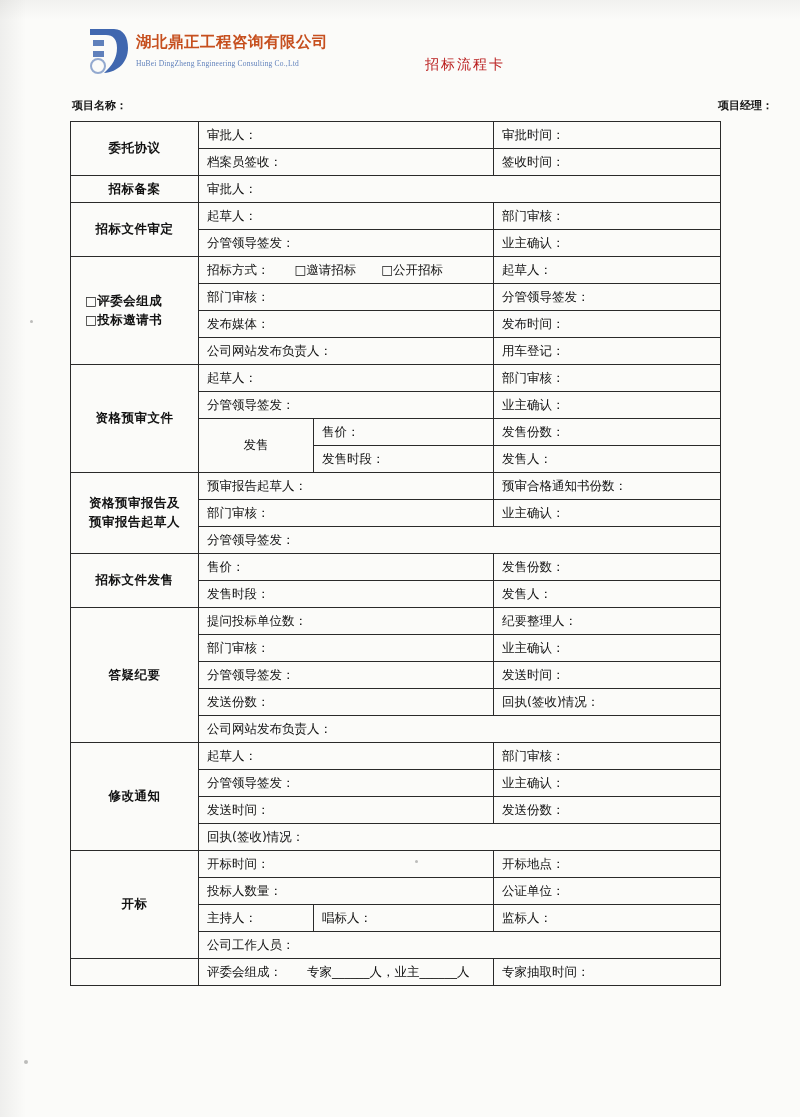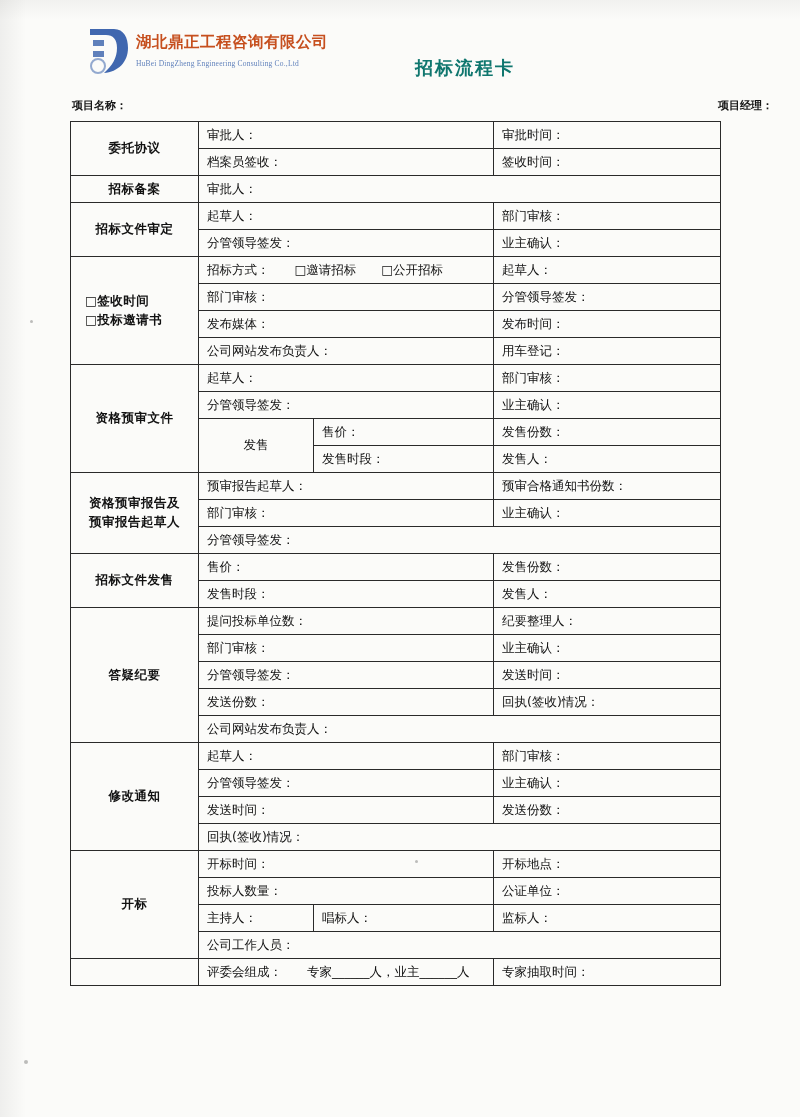--- a/index.html
+++ b/index.html
@@ -71,24 +71,24 @@
     opacity: 0.75;
     margin-top: 10px;
   }
   .doc-title {
     position: absolute;
     left: 0;
     right: 0;
     top: 36px;
     text-align: center;
     font-family: "DejaVu Sans", sans-serif;
-    font-weight: bold;
-    font-size: 18px;
+    font-weight: normal;
+    font-size: 14px;
     letter-spacing: 2px;
-    color: #0f766e;
+    color: #b91c1c;
     padding-left: 140px;
   }
 
   
   .meta-row {
     display: flex;
     align-items: baseline;
     font-size: 11px;
     font-weight: bold;
     font-family: "DejaVu Sans", sans-serif;
@@ -201,21 +201,21 @@
           <td class="field" colspan="3">起草人：</td>
           <td class="field">部门审核：</td>
         </tr>
         <tr>
           <td class="field" colspan="3">分管领导签发：</td>
           <td class="field">业主确认：</td>
         </tr>
 
         <tr>
           <td class="stage" rowspan="4">
-            <div class="chk-line">□签收时间</div>
+            <div class="chk-line">□评委会组成</div>
             <div class="chk-line">□投标邀请书</div>
           </td>
           <td class="field" colspan="3">招标方式：　　□邀请招标　　□公开招标</td>
           <td class="field">起草人：</td>
         </tr>
         <tr>
           <td class="field" colspan="3">部门审核：</td>
           <td class="field">分管领导签发：</td>
         </tr>
         <tr>

